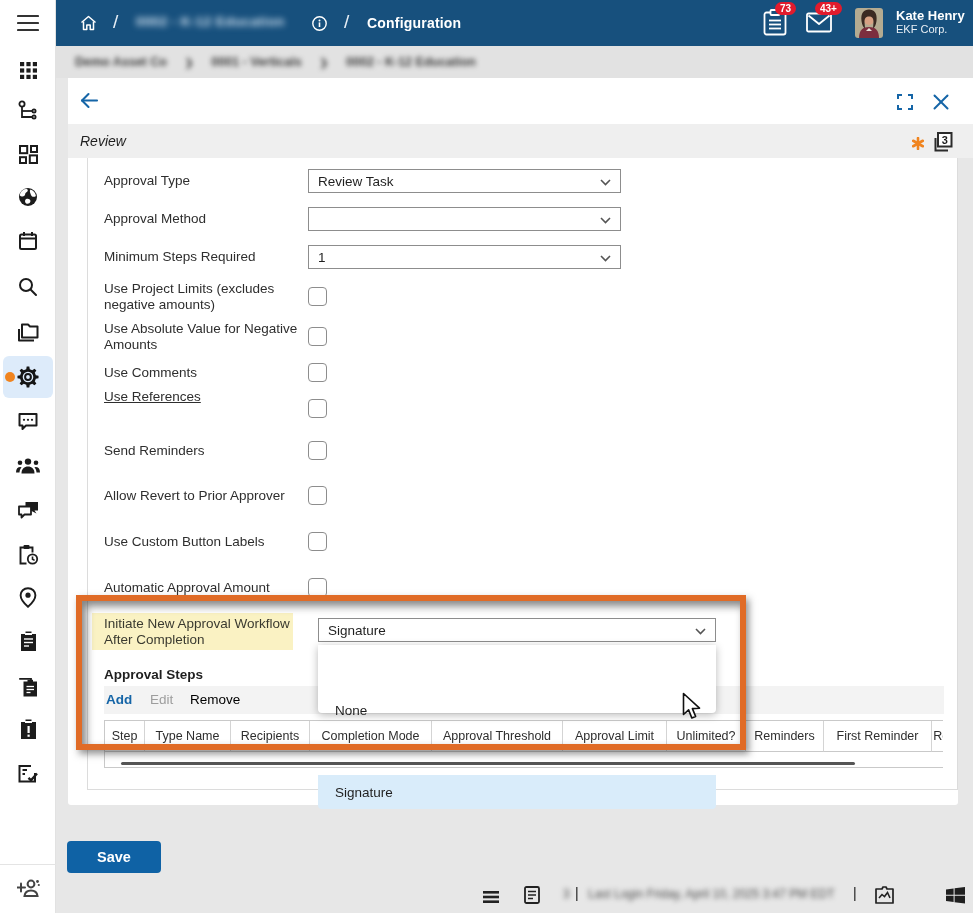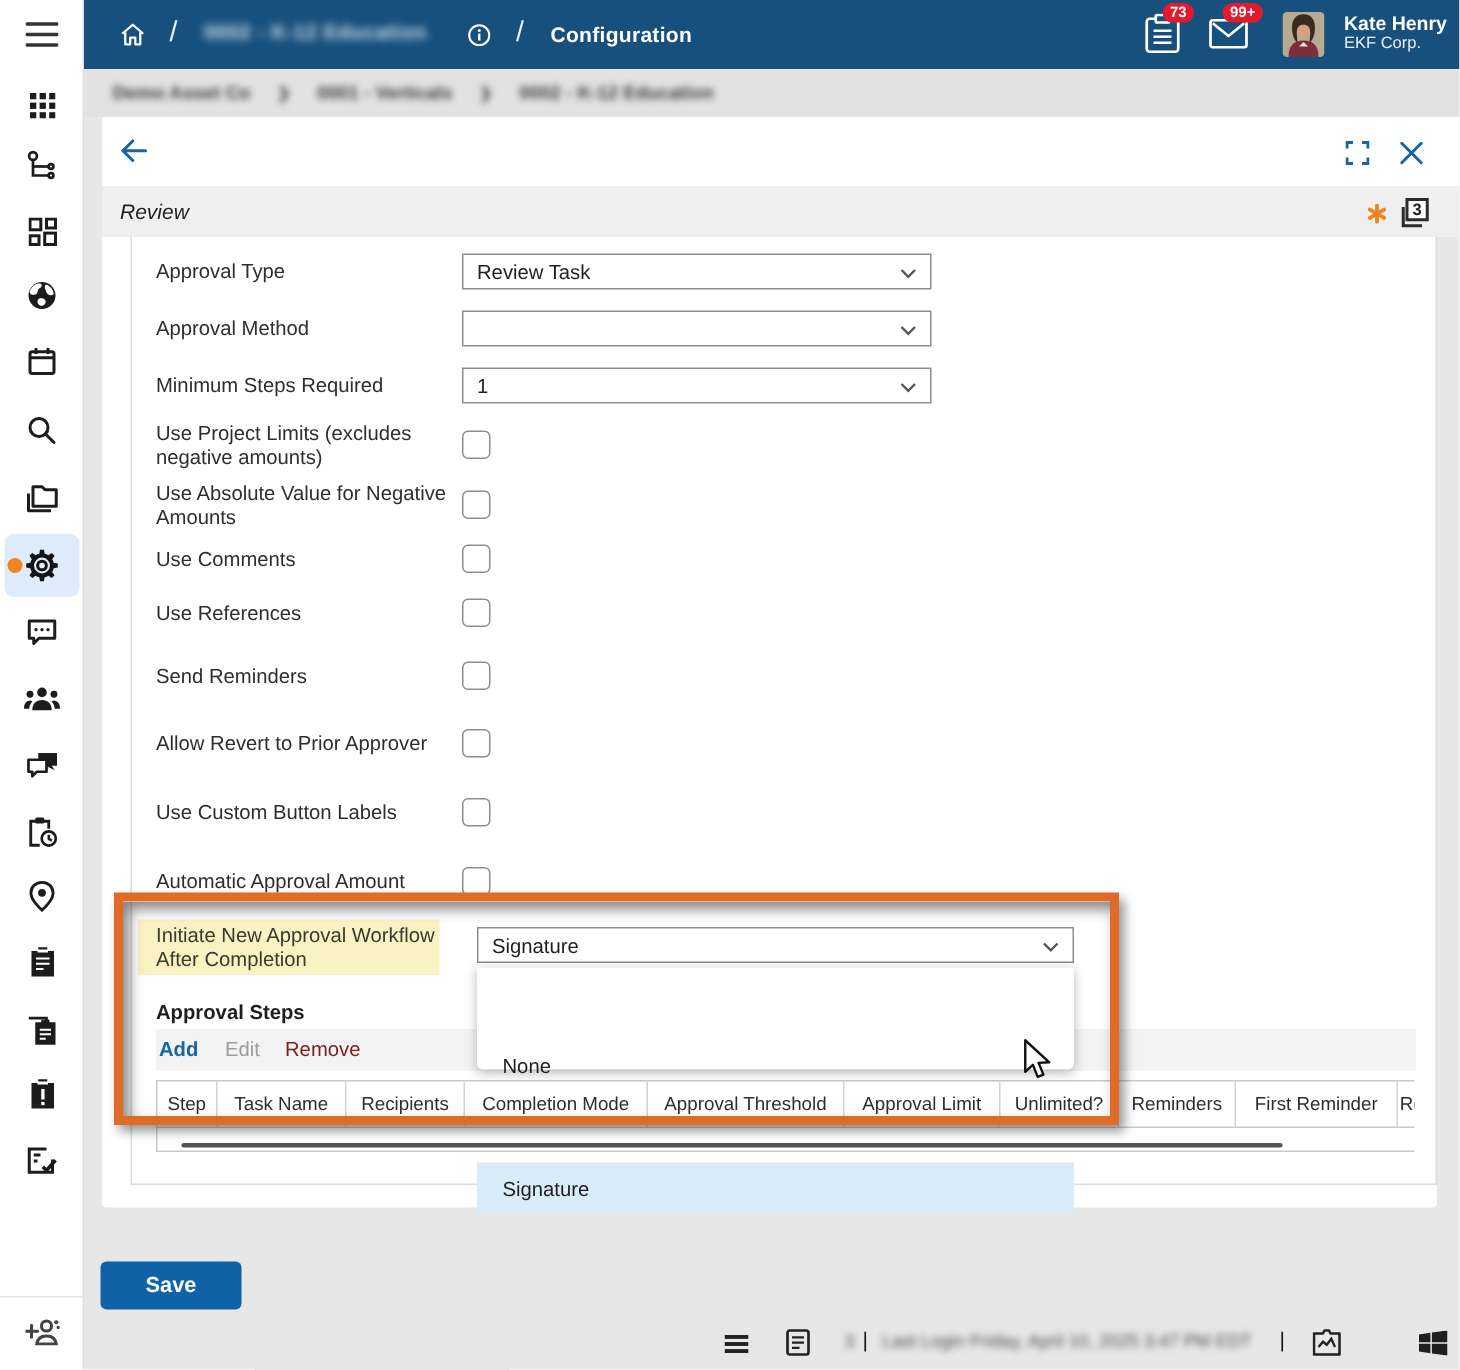--- a/index.html
+++ b/index.html
@@ -43,21 +43,21 @@
 
   .hl-label { position:absolute; left:92px; top:613px; width:201px; height:37px; background:#faf2c3; display:flex; align-items:center; }
   .hl-label span { padding-left:12px; font-size:13.5px; color:#3a3a30; line-height:15.5px; }
 
   
   #steps-title { position:absolute; left:104px; top:667px; font-size:13.5px; font-weight:700; color:#1f1f1f; }
   #steps-toolbar { position:absolute; left:104px; top:686px; width:840px; height:28px; background:#f3f3f3; }
   #steps-toolbar span { position:absolute; top:6px; font-size:13.5px; }
   #steps-toolbar .tb-add { left:2px; font-weight:700; color:#1565a7; }
   #steps-toolbar .tb-edit { left:46px; color:#9d9d9d; }
-  #steps-toolbar .tb-remove { left:86px; color:#7f1d1d; }
+  #steps-toolbar .tb-remove { left:86px; color:#000000; }
 
   #steps-table { position:absolute; left:104px; top:720px; width:839px; height:48px; overflow:hidden; }
   .thead { position:absolute; left:0; top:0; height:32px; display:flex; border-top:1px solid #c9c9c9; border-left:1px solid #c9c9c9; background:#fff; }
   .th { height:31px; border-right:1px solid #d4d4d4; border-bottom:1px solid #c9c9c9; display:flex; align-items:center; justify-content:center; font-size:12.5px; color:#2e2e2e; white-space:nowrap; overflow:hidden; }
   .tbody-box { position:absolute; left:0; top:32px; width:839px; height:16px; border-left:1px solid #c9c9c9; border-bottom:1px solid #c9c9c9; background:#fff; }
   .hscroll { position:absolute; left:16px; top:10px; width:734px; height:3px; background:#555; border-radius:2px; }
 
   
   #save-btn { position:absolute; left:67px; top:841px; width:94px; height:32px; background:#0f62a5; border:none; border-radius:4px; color:#fff; font-size:14.5px; font-weight:700; font-family:"Liberation Sans",sans-serif; }
 
@@ -329,21 +329,21 @@
   <span class="badge" style="left:719px; top:2px;">73</span>
 
   <div class="abs" style="left:750px; top:12px;">
     <svg width="26" height="21" viewBox="0 0 26 21">
         <g stroke="#fff" stroke-width="1.8" fill="none" stroke-linejoin="round">
           <rect x="1" y="1.5" width="24" height="18" rx="1.5"></rect>
           <path d="M2.5 3.5 L13 12 L23.5 3.5"></path>
         </g>
       </svg>
   </div>
-  <span class="badge" style="left:759px; top:2px;">99+</span>
+  <span class="badge" style="left:759px; top:2px;">43+</span>
 
   <div class="abs" style="left:799px; top:8px;">
     <svg width="28" height="30" viewBox="0 0 28 30">
         <defs>
           <clipPath id="avc">
             <rect x="0" y="0" width="28" height="30" rx="3"></rect>
           </clipPath>
         </defs>
         <g clip-path="url(#avc)">
           <rect width="28" height="30" fill="#b4ab91"></rect>
@@ -443,21 +443,21 @@
 
 <div class="flabel" style="top:282px; height:29px;">Use Project Limits (excludes negative amounts)</div>
 <div class="fcheck" style="top:287px;"></div>
 
 <div class="flabel" style="top:322px; height:29px;">Use Absolute Value for Negative Amounts</div>
 <div class="fcheck" style="top:327px;"></div>
 
 <div class="flabel" style="top:363px; height:19px;">Use Comments</div>
 <div class="fcheck" style="top:363px;"></div>
 
-<div class="flabel" style="top:399px; height:19px;">Use References</div>
+<div class="flabel" style="top:387px; height:19px;text-decoration:underline;">Use References</div>
 <div class="fcheck" style="top:399px;"></div>
 
 <div class="flabel" style="top:441px; height:19px;">Send Reminders</div>
 <div class="fcheck" style="top:441px;"></div>
 
 <div class="flabel" style="top:486px; height:19px;">Allow Revert to Prior Approver</div>
 <div class="fcheck" style="top:486px;"></div>
 
 <div class="flabel" style="top:532px; height:19px;">Use Custom Button Labels</div>
 <div class="fcheck" style="top:532px;"></div>
@@ -478,21 +478,21 @@
 <div id="steps-title">Approval Steps</div>
 <div id="steps-toolbar">
   <span class="tb-add">Add</span>
   <span class="tb-edit">Edit</span>
   <span class="tb-remove">Remove</span>
 </div>
 
 <div id="steps-table">
   <div class="thead">
     <div class="th" style="width:40px;">Step</div>
-    <div class="th" style="width:86px;">Task Name</div>
+    <div class="th" style="width:86px;">Type Name</div>
     <div class="th" style="width:79px;">Recipients</div>
     <div class="th" style="width:122px;">Completion Mode</div>
     <div class="th" style="width:131px;">Approval Threshold</div>
     <div class="th" style="width:104px;">Approval Limit</div>
     <div class="th" style="width:79px;">Unlimited?</div>
     <div class="th" style="width:78px;">Reminders</div>
     <div class="th" style="width:108px;">First Reminder</div>
     <div class="th" style="width:120px;">Reminder Frequency</div>
   </div>
   <div class="tbody-box">

